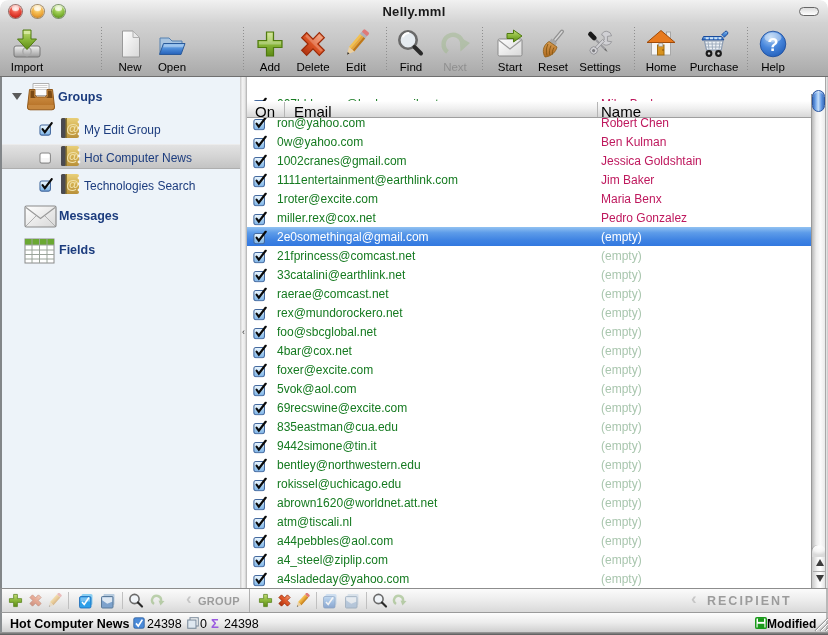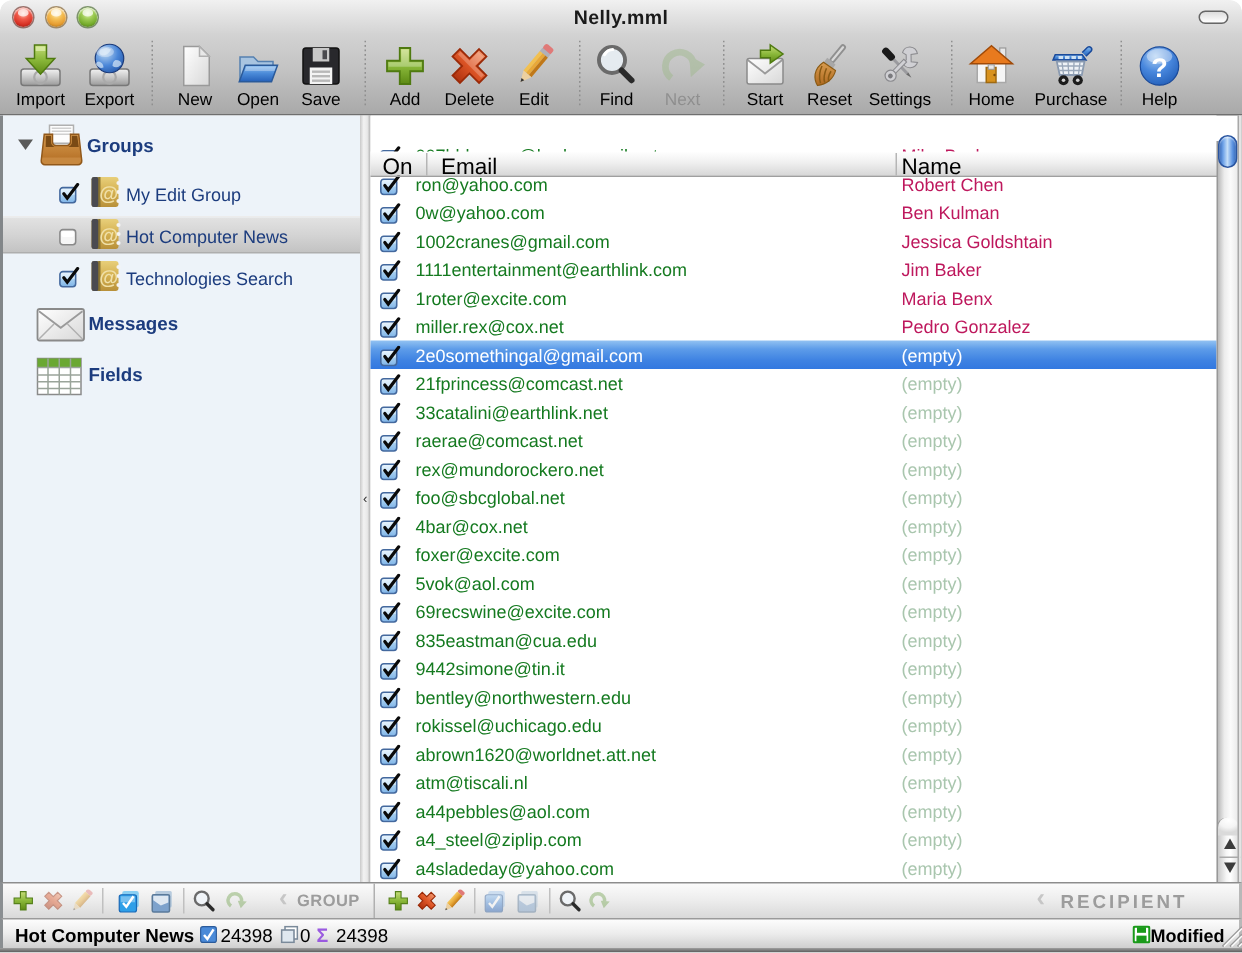--- a/index.html
+++ b/index.html
@@ -168,56 +168,34 @@
     <div class="tsep" style="left:747px"></div>
     <div class="titem" style="left:-18px">
       <svg width="32" height="32" viewBox="0 0 32 32">
         <rect x="3" y="18" width="26" height="11" rx="2" fill="url(#ggray)" stroke="#787878" stroke-width="1"></rect>
         <circle cx="16" cy="23.5" r="4.2" fill="none" stroke="#aaa" stroke-width="1.5"></circle>
         <path d="M12 2 h8 v9 h5.5 L16 21.5 6.5 11 H12 z" fill="url(#ggreen)" stroke="#4f7a10" stroke-width="1"></path>
         <path d="M12.8 3 h6.4 v3 h-6.4 z" fill="#dcedaa" opacity=".8"></path>
       </svg>
       <div class="tlabel">Import</div>
     </div>
-    <div class="titem" style="left:28px">
-      <svg width="32" height="32" viewBox="0 0 32 32">
-        <rect x="3" y="18" width="26" height="11" rx="2" fill="url(#ggray)" stroke="#787878" stroke-width="1"></rect>
-        <circle cx="16" cy="23.5" r="4.2" fill="none" stroke="#aaa" stroke-width="1.5"></circle>
-        <circle cx="16" cy="11" r="9.5" fill="url(#gglobe)" stroke="#1a3a7a" stroke-width=".8"></circle>
-        <path d="M10 5 q4 -2 7 0 q-2 4 -6 4 q-3 -1 -1 -4 z M20 12 q4 0 4 3 q-3 3 -6 1 q0 -3 2 -4 z M9 13 q3 1 3 4 q-3 1 -5 -2 q0 -2 2 -2 z" fill="#cfe2f4" opacity=".75"></path>
-        <ellipse cx="13" cy="6.5" rx="6" ry="3.5" fill="#fff" opacity=".35"></ellipse>
-      </svg>
-      <div class="tlabel">Export</div>
-    </div>
     <div class="titem" style="left:85px">
       <svg width="32" height="32" viewBox="0 0 32 32">
         <path d="M8.5 3 H19 l6.5 6.5 V29 H8.5 z" fill="url(#gpage)" stroke="#9a9a9a" stroke-width="1"></path>
         <path d="M19 3 l6.5 6.5 H19 z" fill="#e8e8e8" stroke="#b0b0b0" stroke-width="1"></path>
       </svg>
       <div class="tlabel">New</div>
     </div>
     <div class="titem" style="left:127px">
       <svg width="32" height="32" viewBox="0 0 32 32">
         <path d="M4 26 V10 h9 l3 3 h10 v3" fill="#a8c4e0" stroke="#5580b0" stroke-width="1"></path>
         <path d="M3.5 26.5 L7.5 15.5 H29 L25 26.5 z" fill="url(#gblue)" stroke="#2a5a9a" stroke-width="1"></path>
         <path d="M8.2 16.5 H28 l-1 2.8 H7.2 z" fill="#fff" opacity=".3"></path>
       </svg>
       <div class="tlabel">Open</div>
-    </div>
-    <div class="titem" style="left:169px">
-      <svg width="32" height="32" viewBox="0 0 32 32">
-        <path d="M6 4 h20 a2 2 0 0 1 2 2 v20 a2 2 0 0 1 -2 2 h-20 a2 2 0 0 1 -2 -2 V6 a2 2 0 0 1 2 -2 z" fill="#28282c" stroke="#111" stroke-width="1"></path>
-        <rect x="10.5" y="4" width="11" height="9" fill="#c8c8c8"></rect>
-        <rect x="17" y="5.5" width="3" height="6" fill="#4a4a4e"></rect>
-        <rect x="8.5" y="17" width="15" height="11" fill="#f4f4f4"></rect>
-        <rect x="10" y="19" width="12" height="1.6" fill="#b8b8b8"></rect>
-          <rect x="10" y="22" width="12" height="1.6" fill="#b8b8b8"></rect>
-          <rect x="10" y="25" width="12" height="1.6" fill="#b8b8b8"></rect>
-      </svg>
-      <div class="tlabel">Save</div>
     </div>
     <div class="titem" style="left:225px">
       <svg width="32" height="32" viewBox="0 0 32 32">
         <path d="M12.5 4 h7 v8.5 H28 v7 h-8.5 V28 h-7 v-8.5 H4 v-7 h8.5 z" fill="url(#ggreen)" stroke="#4f7a10" stroke-width="1.2"></path>
         <path d="M13.5 5 h5 v8.5 h8.5 v3 H5 v-3 h8.5 z" fill="#fff" opacity=".28"></path>
       </svg>
       <div class="tlabel">Add</div>
     </div>
     <div class="titem" style="left:268px">
       <svg width="32" height="32" viewBox="0 0 32 32">

